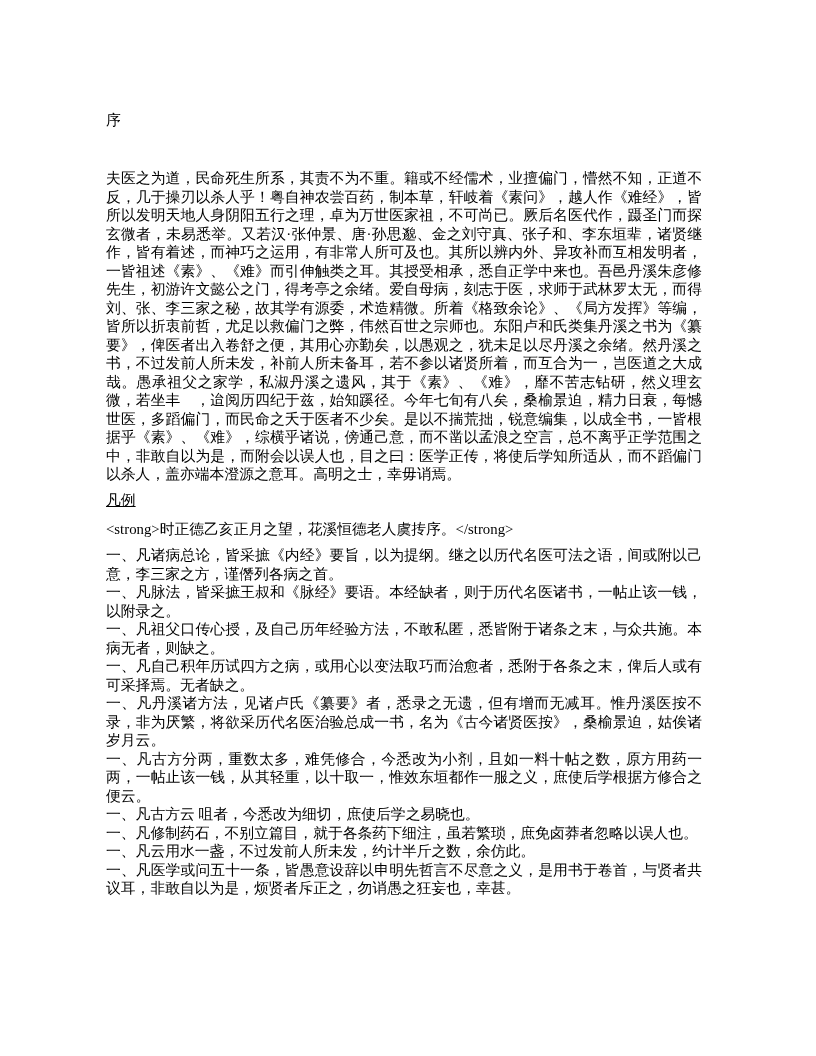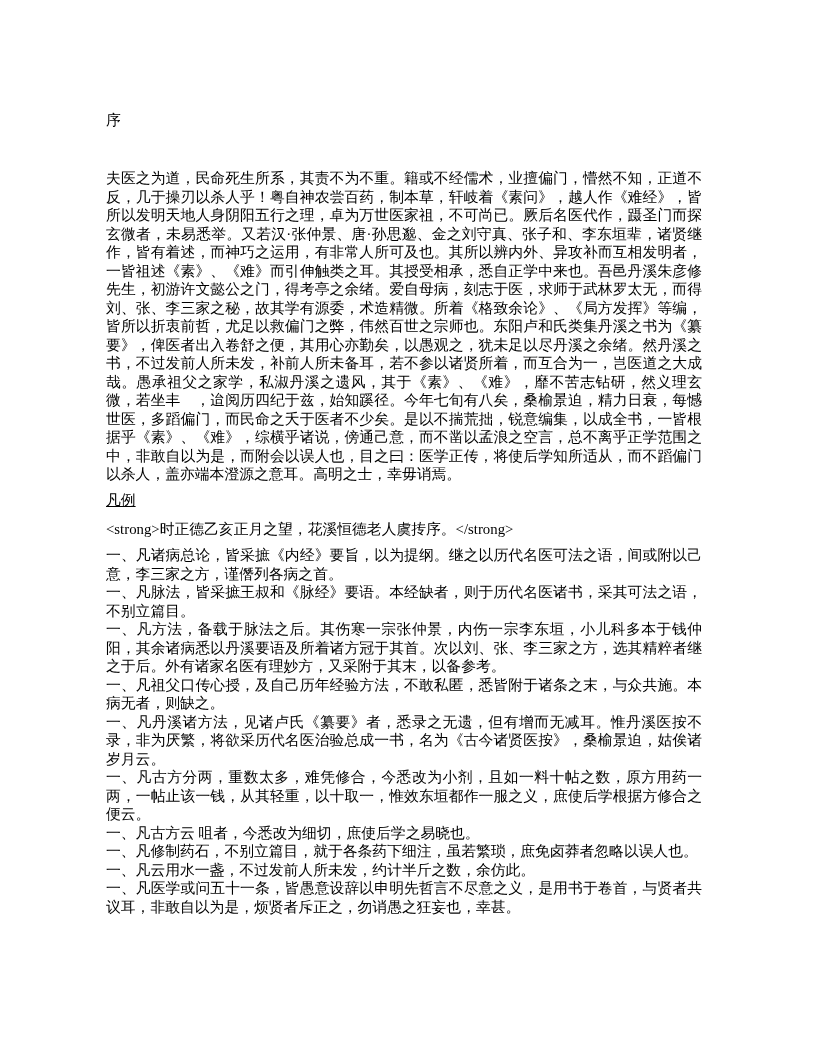--- a/index.html
+++ b/index.html
@@ -53,23 +53,23 @@
 
   <div class="col preface-block">
     <p>夫医之为道，民命死生所系，其责不为不重。籍或不经儒术，业擅偏门，懵然不知，正道不反，几于操刃以杀人乎！粤自神农尝百药，制本草，轩岐着《素问》，越人作《难经》，皆所以发明天地人身阴阳五行之理，卓为万世医家祖，不可尚已。厥后名医代作，蹑圣门而探玄微者，未易悉举。又若汉·张仲景、唐·孙思邈、金之刘守真、张子和、李东垣辈，诸贤继作，皆有着述，而神巧之运用，有非常人所可及也。其所以辨内外、异攻补而互相发明者，一皆祖述《素》、《难》而引伸触类之耳。其授受相承，悉自正学中来也。吾邑丹溪朱彦修先生，初游许文懿公之门，得考亭之余绪。爱自母病，刻志于医，求师于武林罗太无，而得刘、张、李三家之秘，故其学有源委，术造精微。所着《格致余论》、《局方发挥》等编，皆所以折衷前哲，尤足以救偏门之弊，伟然百世之宗师也。东阳卢和氏类集丹溪之书为《纂要》，俾医者出入卷舒之便，其用心亦勤矣，以愚观之，犹未足以尽丹溪之余绪。然丹溪之书，不过发前人所未发，补前人所未备耳，若不参以诸贤所着，而互合为一，岂医道之大成哉。愚承祖父之家学，私淑丹溪之遗风，其于《素》、《难》，靡不苦志钻研，然义理玄微，若坐丰　，迨阅历四纪于兹，始知蹊径。今年七旬有八矣，桑榆景迫，精力日衰，每憾世医，多蹈偏门，而民命之夭于医者不少矣。是以不揣荒拙，锐意编集，以成全书，一皆根据乎《素》、《难》，综横乎诸说，傍通己意，而不凿以孟浪之空言，总不离乎正学范围之中，非敢自以为是，而附会以误人也，目之曰：医学正传，将使后学知所适从，而不蹈偏门以杀人，盖亦端本澄源之意耳。高明之士，幸毋诮焉。</p>
     <p class="signature">&lt;strong&gt;时正德乙亥正月之望，花溪恒德老人虞抟序。&lt;/strong&gt;</p>
   </div>
 
   <h2 class="col heading heading-fanli">凡例</h2>
 
   <div class="col items-block">
     <p>一、凡诸病总论，皆采摭《内经》要旨，以为提纲。继之以历代名医可法之语，间或附以己意，李三家之方，谨僭列各病之首。</p>
-    <p>一、凡脉法，皆采摭王叔和《脉经》要语。本经缺者，则于历代名医诸书，采其可法之语，不别立篇目。</p>
-    <p>一、凡方法，备载于脉法之后。其伤寒一宗张仲景，内伤一宗李东垣，小儿科多本于钱仲阳，其余诸病悉以丹溪要语及所着诸方冠于其首。次以刘、张、李三家之方，选其精粹者继之于后。外有诸家名医有理妙方，又采附于其末，以备参考。</p>
+    <p>一、凡脉法，皆采摭王叔和《脉经》要语。本经缺者，则于历代名医诸书，一帖止该一钱，以附录之。</p>
     <p>一、凡祖父口传心授，及自己历年经验方法，不敢私匿，悉皆附于诸条之末，与众共施。本病无者，则缺之。</p>
+    <p>一、凡自己积年历试四方之病，或用心以变法取巧而治愈者，悉附于各条之末，俾后人或有可采择焉。无者缺之。</p>
     <p>一、凡丹溪诸方法，见诸卢氏《纂要》者，悉录之无遗，但有增而无减耳。惟丹溪医按不录，非为厌繁，将欲采历代名医治验总成一书，名为《古今诸贤医按》，桑榆景迫，姑俟诸岁月云。</p>
     <p>一、凡古方分两，重数太多，难凭修合，今悉改为小剂，且如一料十帖之数，原方用药一两，一帖止该一钱，从其轻重，以十取一，惟效东垣都作一服之义，庶使后学根据方修合之便云。</p>
     <p>一、凡古方云 咀者，今悉改为细切，庶使后学之易晓也。</p>
     <p>一、凡修制药石，不别立篇目，就于各条药下细注，虽若繁琐，庶免卤莽者忽略以误人也。</p>
     <p>一、凡云用水一盏，不过发前人所未发，约计半斤之数，余仿此。</p>
     <p>一、凡医学或问五十一条，皆愚意设辞以申明先哲言不尽意之义，是用书于卷首，与贤者共议耳，非敢自以为是，烦贤者斥正之，勿诮愚之狂妄也，幸甚。</p>
   </div>
 
 </div>
 

